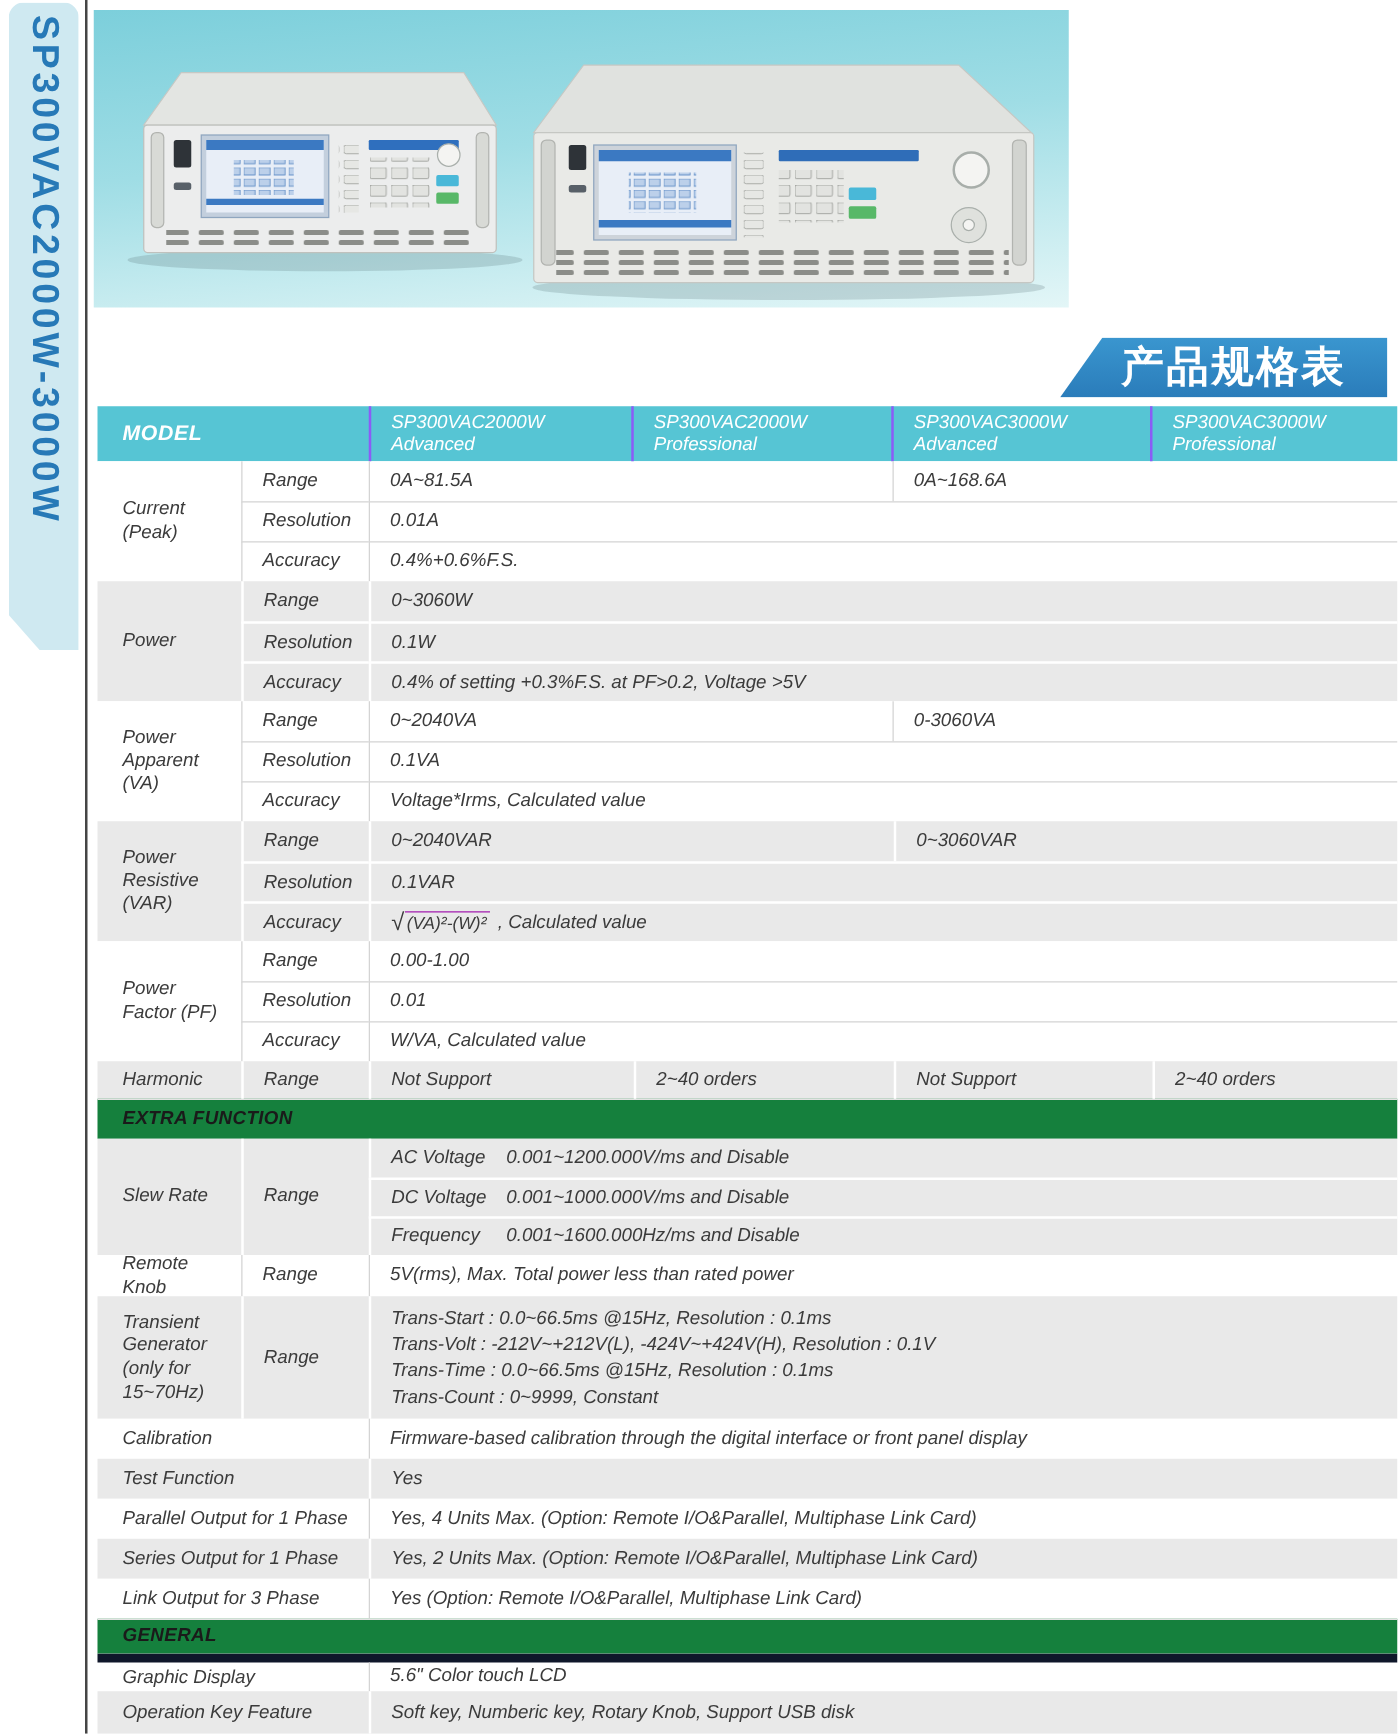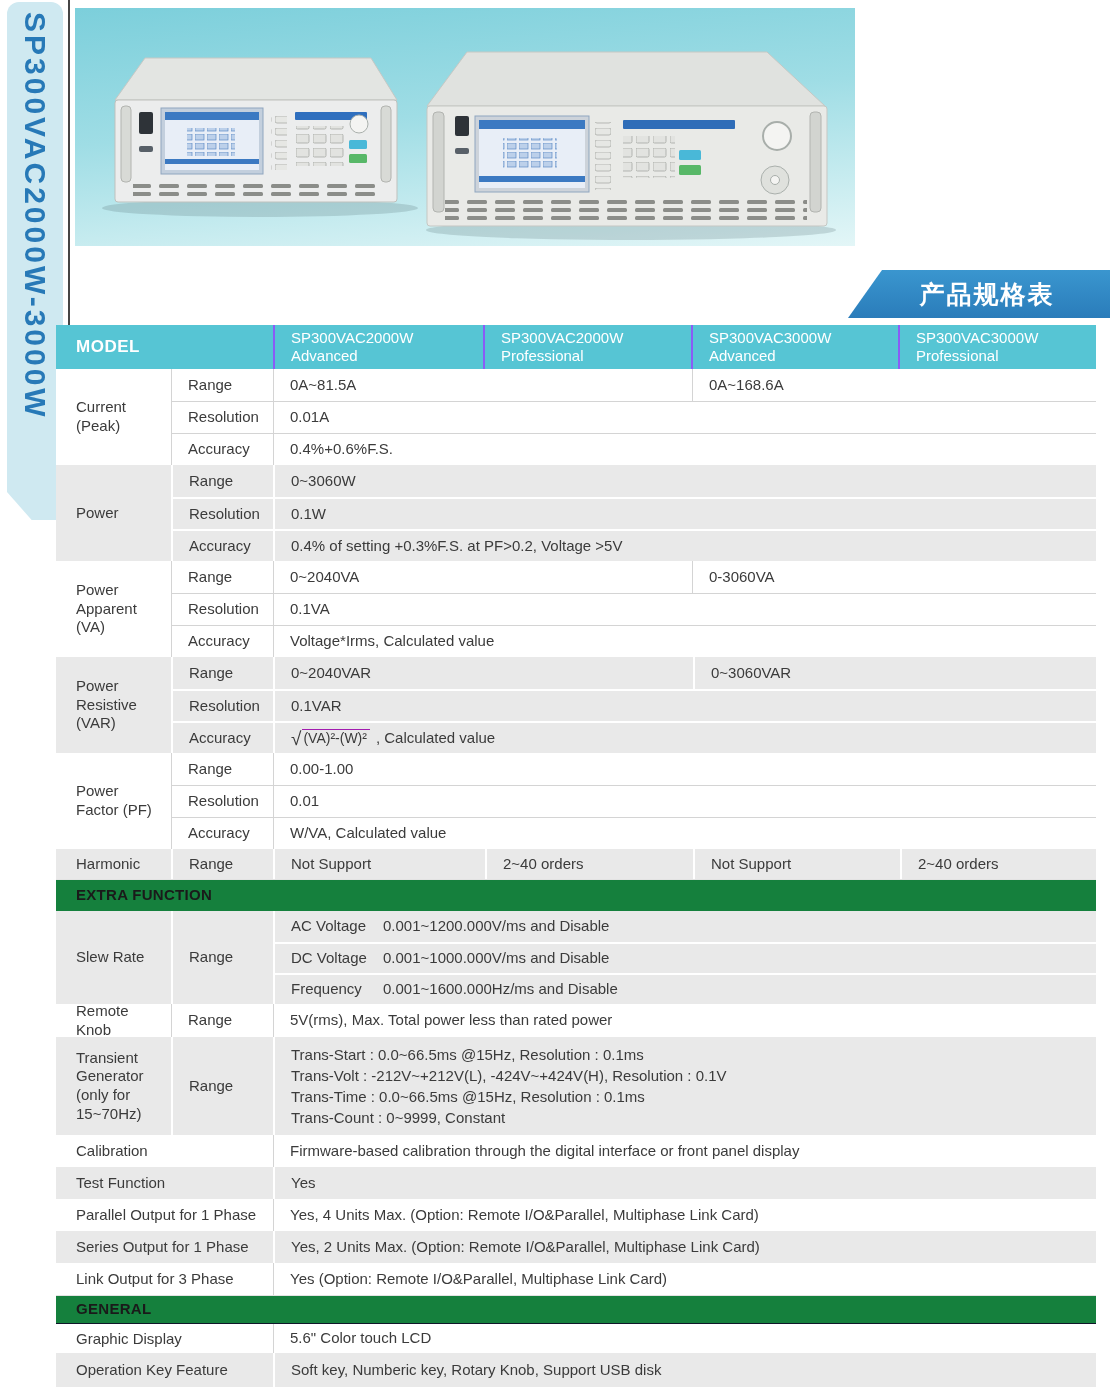--- a/index.html
+++ b/index.html
@@ -33,27 +33,27 @@
   .photo svg{display:block;}
   
   .banner{
     position:absolute;left:848px;top:270px;width:262px;height:48px;
     background:linear-gradient(180deg,#3a96cf,#2a7cba);
     clip-path:polygon(34px 0,100% 0,100% 100%,0 100%);
     display:flex;align-items:center;justify-content:center;
   }
   .banner span{
     margin-left:16px;
-    font-size:25px;font-weight:bold;color:#ffffff;letter-spacing:2px;
+    font-size:34px;font-weight:bold;color:#ffffff;letter-spacing:2px;
     font-family:Liberation Sans, sans-serif;
   }
   
   .spec-table{
-    position:absolute;left:56px;top:325px;width:1040px;
-    font-size:15px;line-height:1.25;
+    position:absolute;left:78px;top:325px;width:1040px;
+    font-size:15px;line-height:1.25;font-style:italic;
   }
   .spec-table *{box-sizing:border-box;}
   
   .header-row{
     display:grid;grid-template-columns:217px 210px 208px 207px 198px;
     height:44px;background:#56c5d4;color:#ffffff;
   }
   .model-cell{
     display:flex;align-items:center;padding-left:20px;
     font-weight:bold;font-size:17px;letter-spacing:.5px;
@@ -96,21 +96,21 @@
     border-top:1px solid #e3e3e3;letter-spacing:.3px;
   }
   .h32{height:32px}.h28{height:28px}.h30{height:30px}.h34{height:34px}
   
   .simple{display:grid;grid-template-columns:217px 1fr;}
   .simple .slabel{display:flex;align-items:center;padding-left:20px;line-height:1.2;}
   .simple .sval{display:flex;align-items:center;padding:0 16px;}
   .simple.g-white .sval{border-left:1px solid #d4d4d4;border-top:none;}
   .simple.g-grey{background:#e9e9e9;}
   .simple.g-grey .sval{border-left:2px solid #ffffff;border-top:none;}
-  .simple.bt{border-top:1px solid #0f172a;}
+  .simple.bt{border-top:7px solid #0f172a;}
   
   .kv{display:flex;align-items:center;width:100%;}
   .kv .kname{width:92px;flex:none;}
   
   .multiline{align-items:center;}
   .lines{padding:6px 0;}
   .lines div{line-height:21px;}
   
   .radical{font-size:19px;line-height:1;margin-right:1px;}
   .radicand{border-top:1px solid #a21caf;padding:0 3px 0 1px;font-size:14px;}

